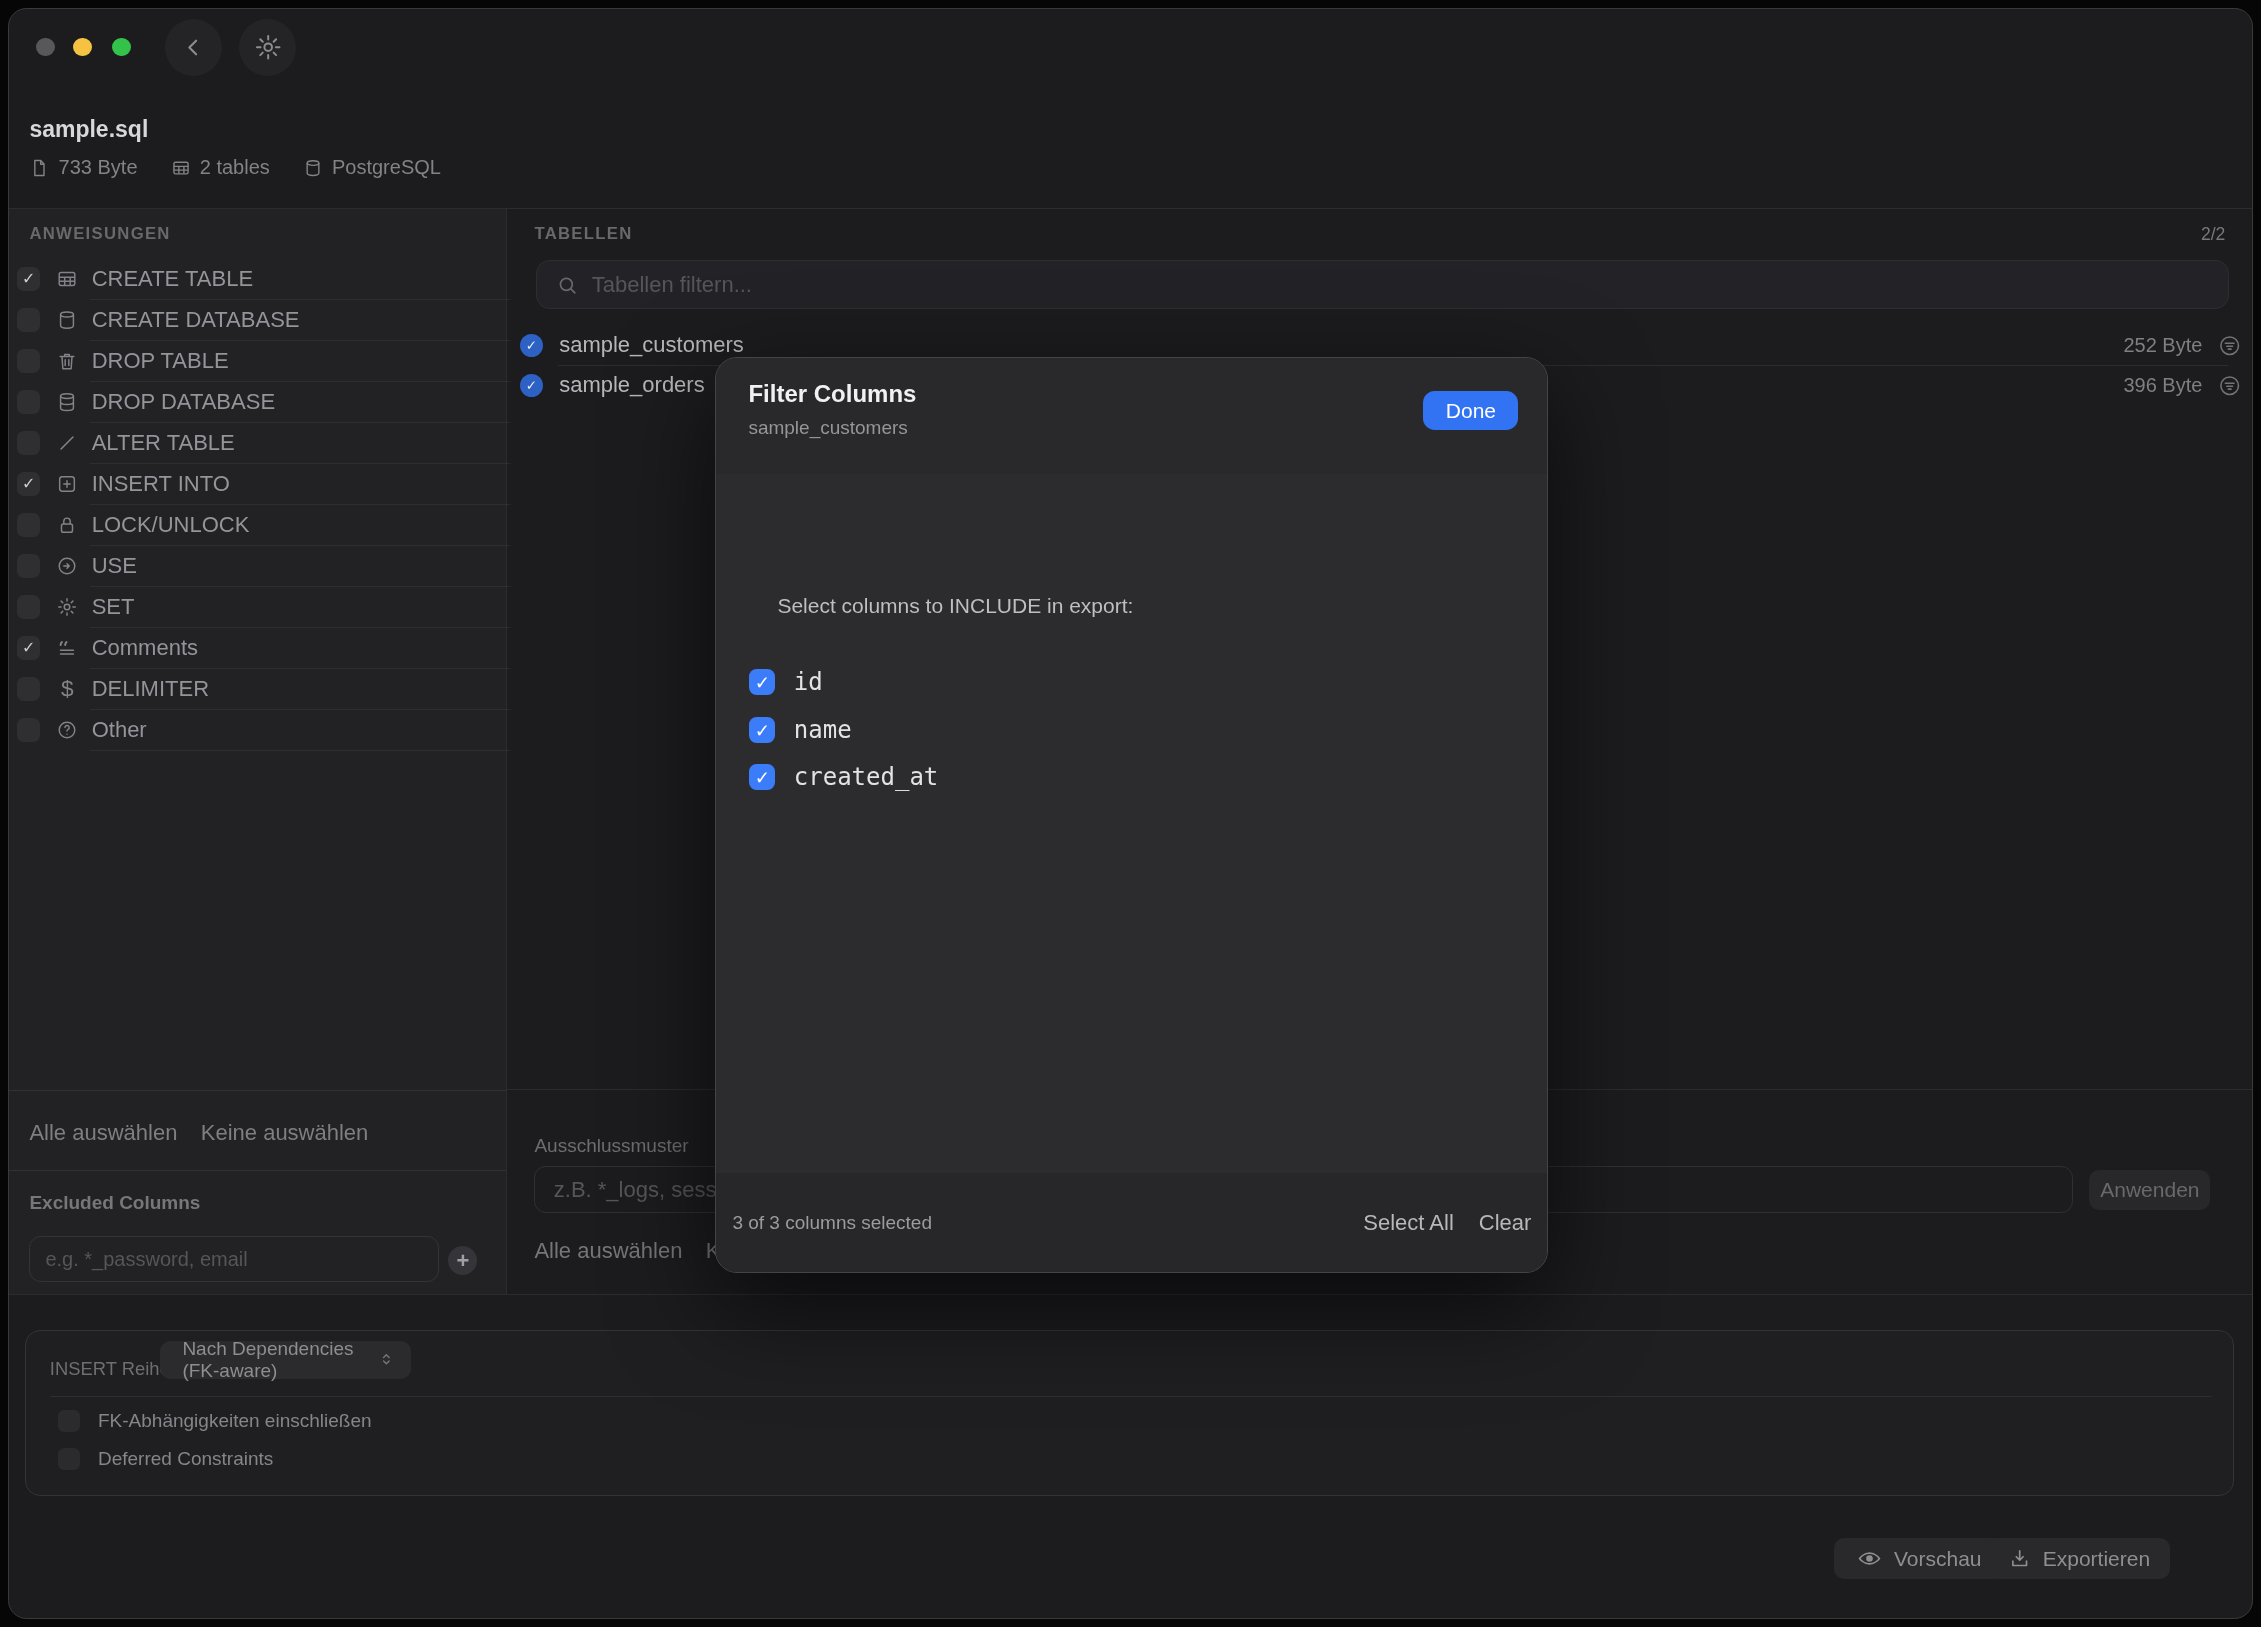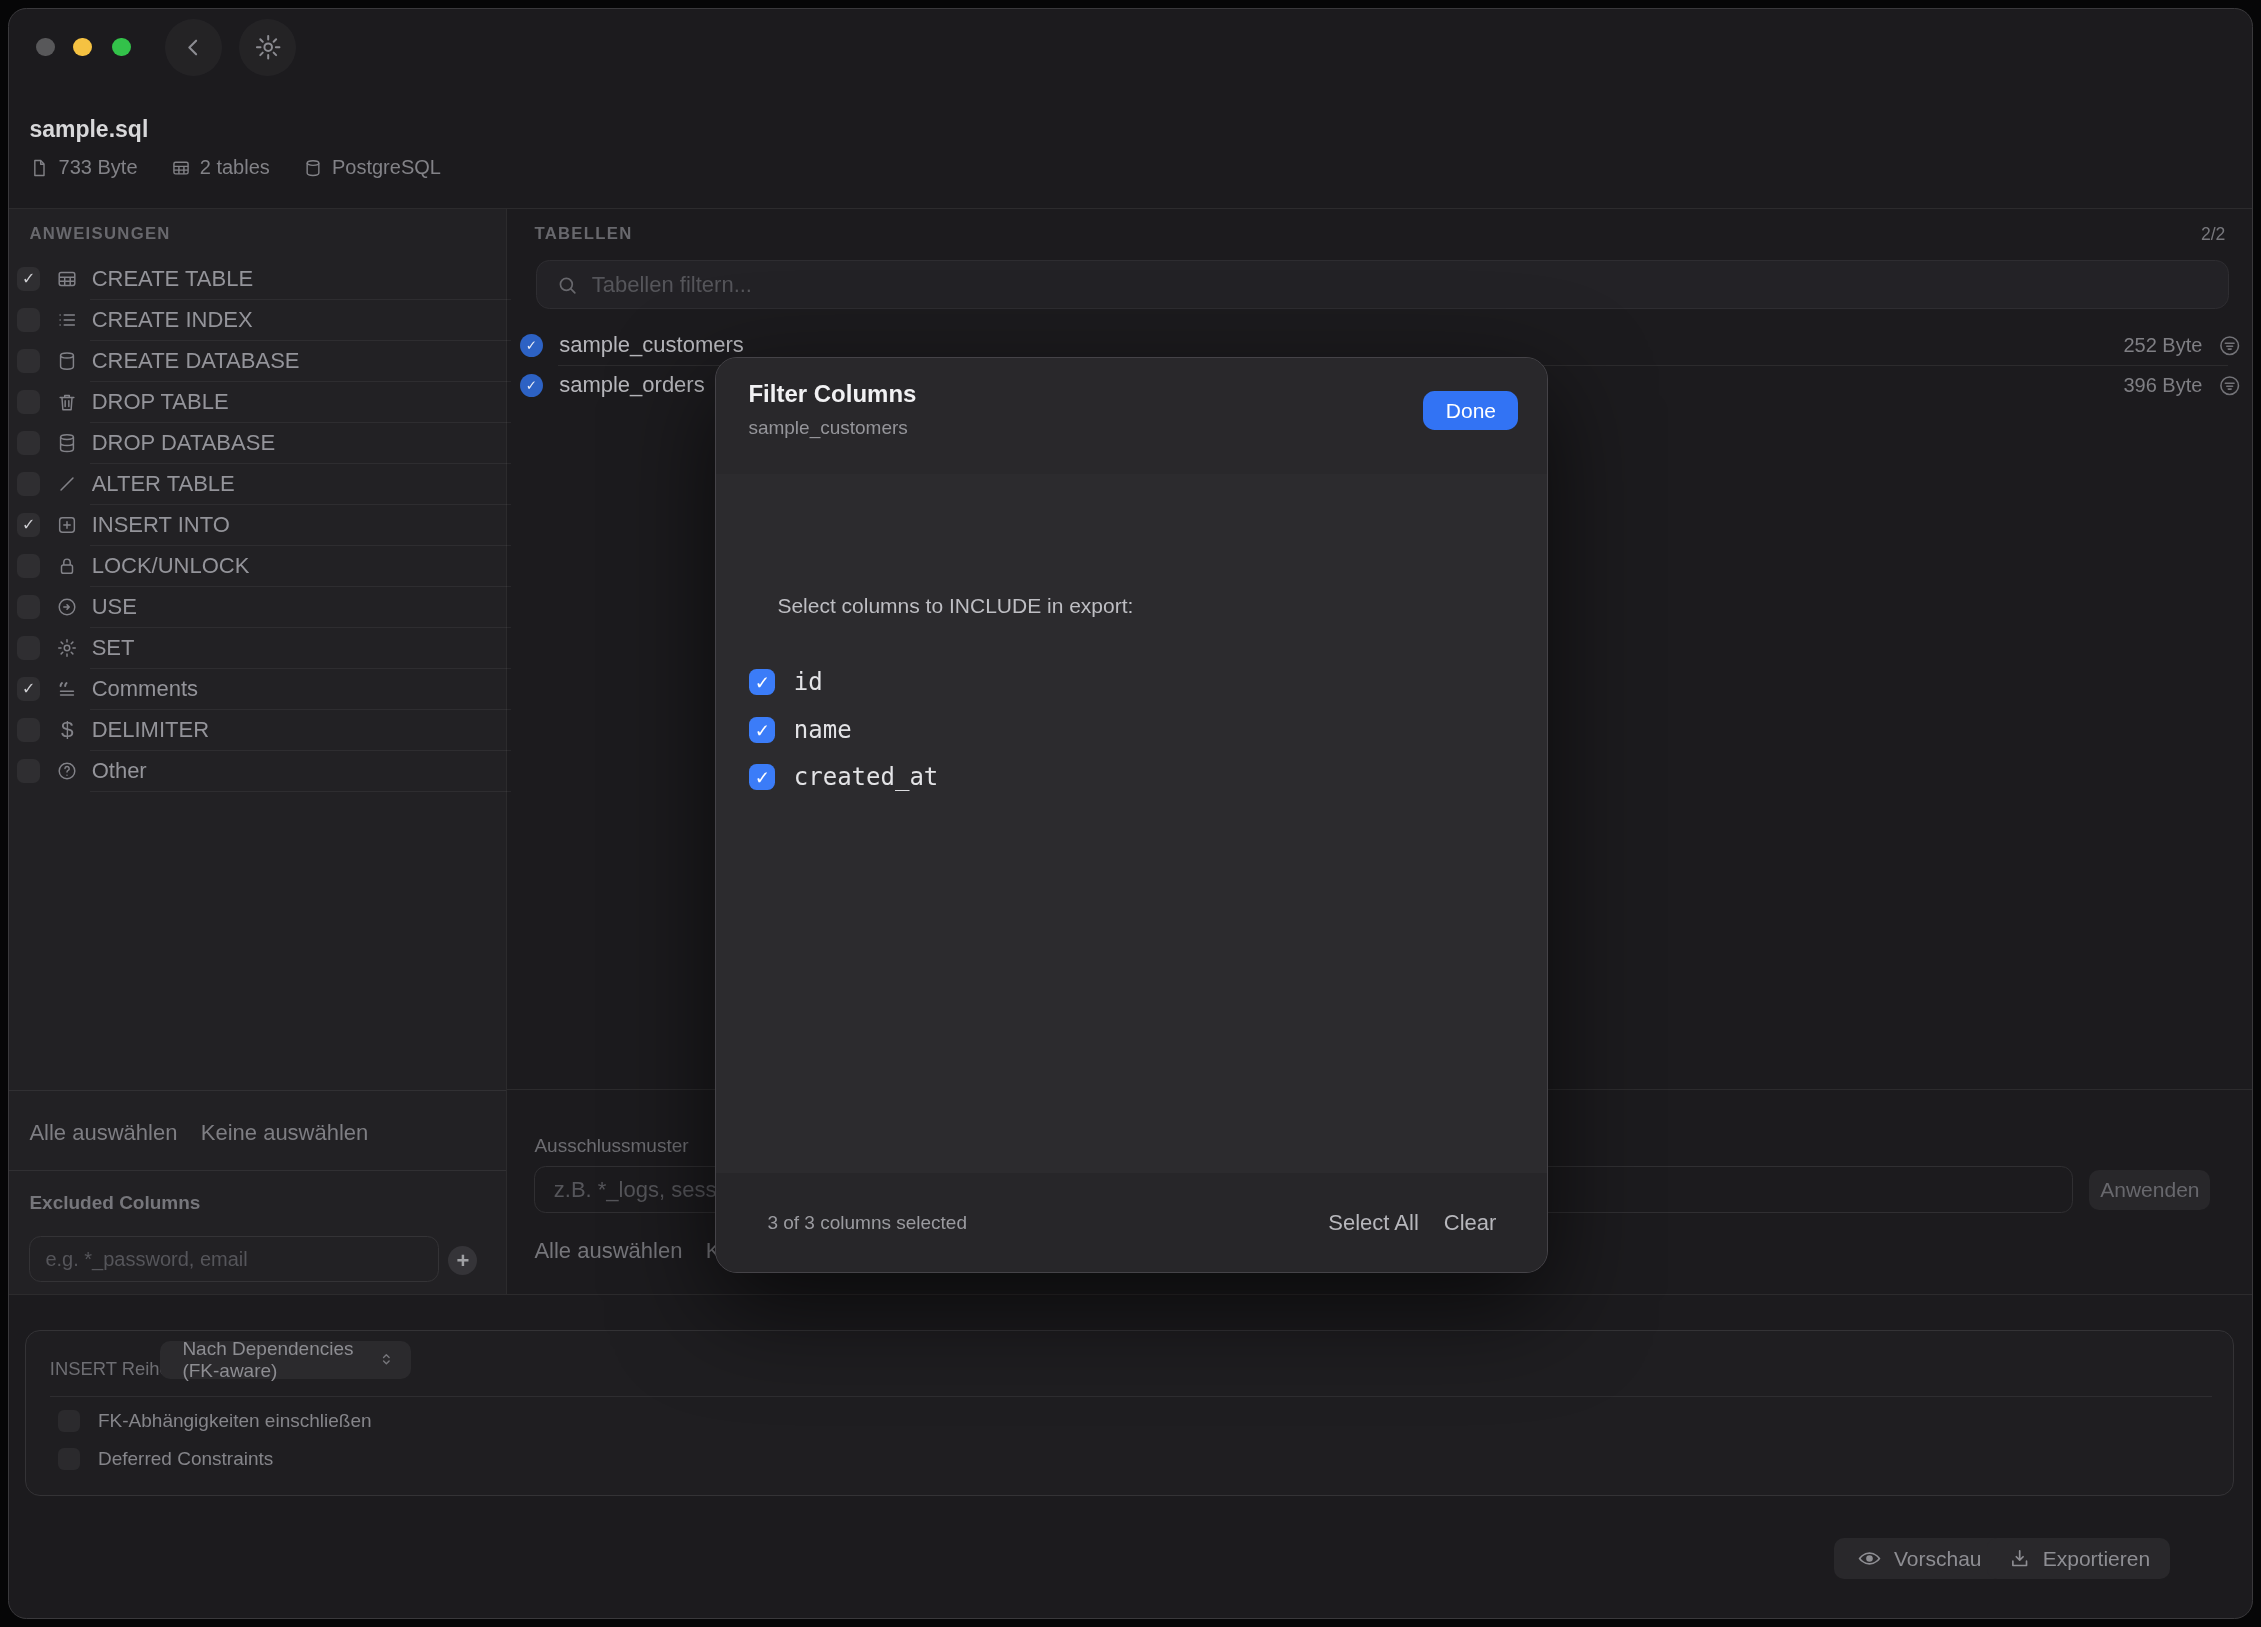--- a/index.html
+++ b/index.html
@@ -64,21 +64,21 @@
   .m-sub{position:absolute;left:32px;top:59px;font-size:19px;color:#95959a;}
   .done-btn{position:absolute;left:707px;top:33px;width:95px;height:39px;border-radius:11.7px;background:#3273f4;
             color:#fff;font-size:21px;display:flex;align-items:center;justify-content:center;}
   .m-body{position:absolute;left:0;top:116px;width:100%;height:701px;background:#2c2b2e;}
   .m-instr{position:absolute;left:32px;top:120px;font-size:21px;color:#bebec3;margin-left:29px;}
   .mrow{position:absolute;left:33px;display:flex;align-items:center;gap:18.4px;}
   .mcb{width:26px;height:26px;border-radius:7.5px;background:#3b7cf8;display:flex;align-items:center;justify-content:center;}
   .mcb .tick{font-size:18.4px;color:#fff;opacity:1;}
   .mono{font-family:"DejaVu Sans Mono",monospace;font-size:24px;color:#e3e3e6;}
   .m-foot{position:absolute;left:0;bottom:0;width:100%;height:99px;background:#272629;
-          display:flex;align-items:center;justify-content:space-between;padding:0 51px;box-sizing:border-box;}
+          display:flex;align-items:center;justify-content:space-between;padding:0 16px;box-sizing:border-box;}
   .m-status{font-size:19px;color:#9b9ba0;}
   .m-links{display:flex;gap:25px;font-size:22px;color:#b7b7bc;}
   .clickable{cursor:default;}
 </style>
 </head>
 <body>
 
 <div class="stage">
 <div class="win">
 
@@ -147,32 +147,20 @@
         <div class="cb on">
               <span class="tick">✓</span>
             </div>
         <span class="ticon">
               <svg width="22" height="22" viewBox="0 0 24 24" fill="none" stroke="currentColor" stroke-width="1.6">
                 <rect x="3.5" y="5" width="17" height="14" rx="2"></rect>
                 <path d="M3.5 10h17M3.5 14.5h17M9.5 10v9M15.5 10v9"></path>
               </svg>
             </span>
         <span class="slabel">CREATE TABLE</span>
-        <div class="rowline"></div>
-      </div>
-      <div class="srow">
-        <div class="cb">
-              <span class="tick">✓</span>
-            </div>
-        <span class="ticon">
-              <svg width="22" height="22" viewBox="0 0 24 24" fill="none" stroke="currentColor" stroke-width="1.7" stroke-linecap="round">
-                <path d="M9 6.5h11M9 12h11M9 17.5h11M4.5 6.5h.01M4.5 12h.01M4.5 17.5h.01"></path>
-              </svg>
-            </span>
-        <span class="slabel">CREATE INDEX</span>
         <div class="rowline"></div>
       </div>
       <div class="srow">
         <div class="cb">
               <span class="tick">✓</span>
             </div>
         <span class="ticon">
               <svg width="22" height="22" viewBox="0 0 24 24" fill="none" stroke="currentColor" stroke-width="1.6">
                 <ellipse cx="12" cy="6" rx="7" ry="2.8"></ellipse>
                 <path d="M5 6v12c0 1.6 3.1 2.9 7 2.9s7-1.3 7-2.9V6"></path>

